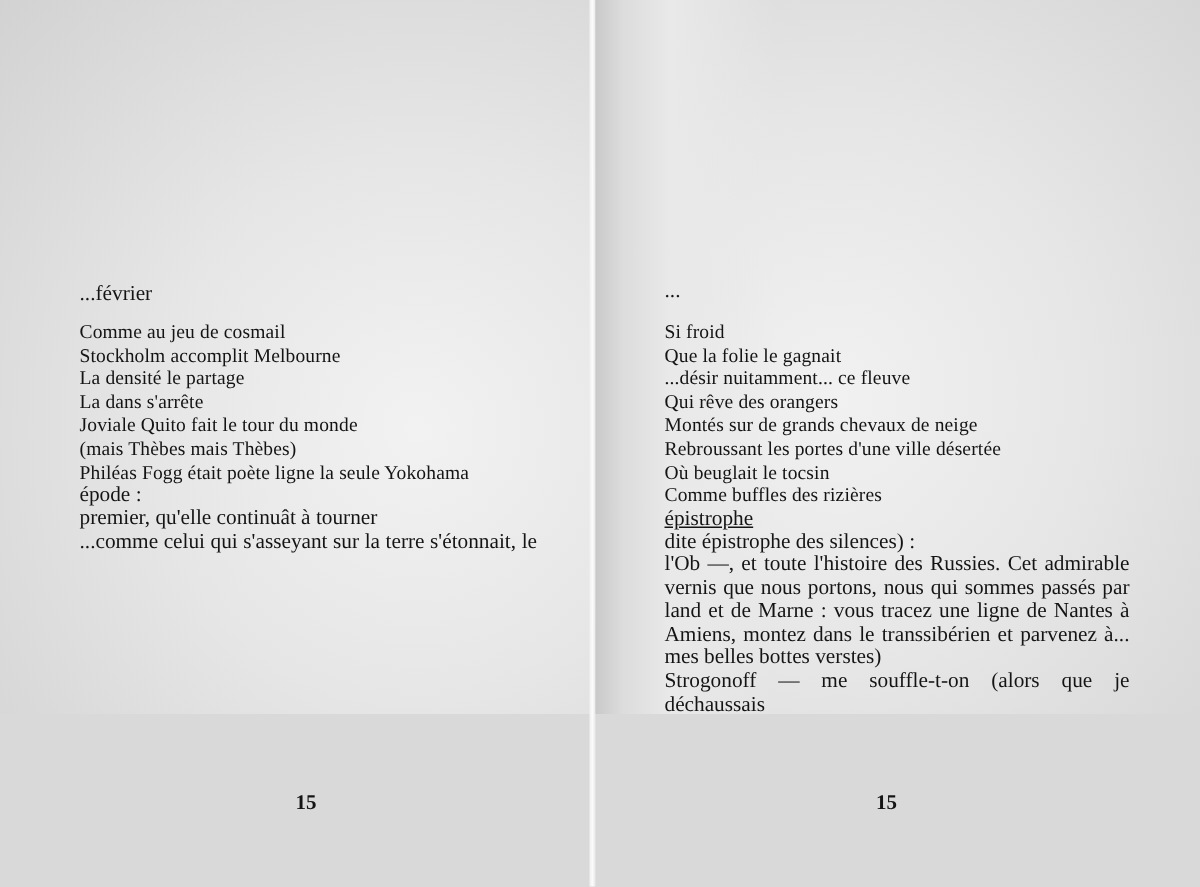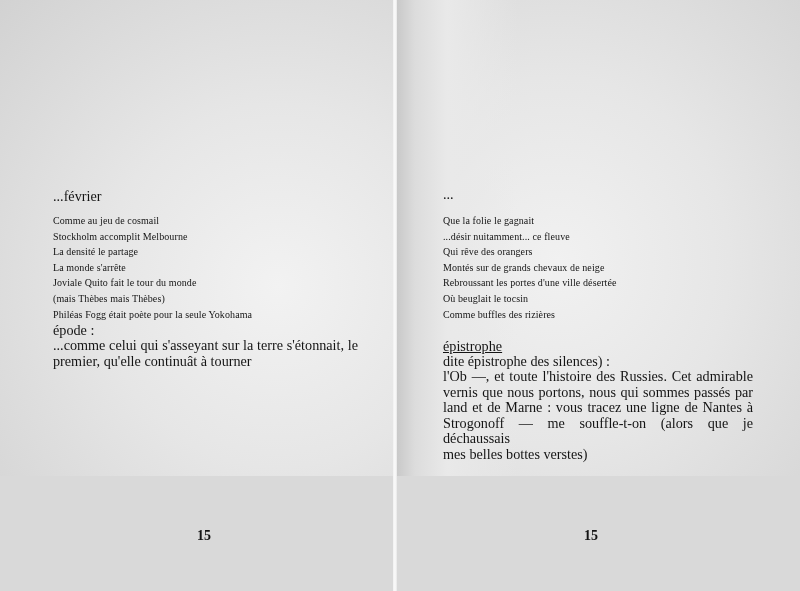--- a/index.html
+++ b/index.html
@@ -20,21 +20,21 @@
     left: 397px; width: 403px;
     background:
       linear-gradient(to right, #c9c9c9 0px, #dcdcdc 18px, #e9e9e9 50px, rgba(233,233,233,0) 120px),
       radial-gradient(ellipse at 40% 55%, #f1f1f1 0%, #e6e6e6 50%, #d6d6d6 100%);
   }
   .gutter-highlight {
     position: absolute; left: 393px; top: 0; width: 4px; height: 591px;
     background: linear-gradient(to right, #f0f0f0, #fbfbfb, #e8e8e8);
   }
   .text-block {
-    position: absolute; font-size: 10px; line-height: 15.6px;
+    position: absolute; font-size: 13px; line-height: 15.6px;
     letter-spacing: 0.1px;
   }
   .line { display: block; white-space: nowrap; }
   .heading { position: absolute; font-size: 14.2px; }
   .justify {
     position: absolute; font-size: 14.2px; line-height: 15.6px;
     text-align: justify;
   }
   .justify .jl { display: block; text-align: justify; text-align-last: justify; white-space: normal; }
   .justify .jl.last { text-align-last: left; }
@@ -47,58 +47,60 @@
 
 <div class="spread">
 
   <div class="page page-left">
     <div class="heading" style="left:53px; top:188px;">...février</div>
 
     <div class="text-block" style="left:53px; top:213px;">
       <span class="line">Comme au jeu de cosmail</span>
       <span class="line">Stockholm accomplit Melbourne</span>
       <span class="line">La densité le partage</span>
-      <span class="line">La monde s'arrête</span>
+      <span class="line">La dans s'arrête</span>
       <span class="line">Joviale Quito fait le tour du monde</span>
       <span class="line">(mais Thèbes mais Thèbes)</span>
-      <span class="line">Philéas Fogg était poète pour la seule Yokohama</span>
+      <span class="line">Philéas Fogg était poète ligne la seule Yokohama</span>
     </div>
 
     <div class="heading" style="left:53px; top:322px;">épode :</div>
 
     <div class="justify" style="left:53px; top:338px; width:305px;">
+      <span class="jl last">premier, qu'elle continuât à tourner</span>
       <span class="jl">...comme celui qui s'asseyant sur la terre s'étonnait, le</span>
-      <span class="jl last">premier, qu'elle continuât à tourner</span>
     </div>
 
     <div class="page-number" style="left:197px; top:528px;">15</div>
   </div>
 
   <div class="gutter-highlight"></div>
 
   <div class="page page-right">
     <div class="heading" style="left:46px; top:186px;">...</div>
 
     <div class="text-block" style="left:46px; top:213px;">
+      <span class="line">Si froid</span>
       <span class="line">Que la folie le gagnait</span>
       <span class="line">...désir nuitamment... ce fleuve</span>
       <span class="line">Qui rêve des orangers</span>
       <span class="line">Montés sur de grands chevaux de neige</span>
       <span class="line">Rebroussant les portes d'une ville désertée</span>
       <span class="line">Où beuglait le tocsin</span>
       <span class="line">Comme buffles des rizières</span>
     </div>
 
     <div class="heading" style="left:46px; top:338px;text-decoration:underline;">épistrophe</div>
     <div class="heading" style="left:46px; top:353px;">dite épistrophe des silences) :</div>
 
     <div class="justify" style="left:46px; top:369px; width:310px;">
       <span class="jl">l'Ob —, et toute l'histoire des Russies. Cet admirable</span>
       <span class="jl">vernis que nous portons, nous qui sommes passés par</span>
       <span class="jl">land et de Marne : vous tracez une ligne de Nantes à</span>
+      <span class="jl">Amiens, montez dans le transsibérien et parvenez à...</span>
+      <span class="jl last">mes belles bottes verstes)</span>
       <span class="jl">Strogonoff — me souffle-t-on (alors que je déchaussais</span>
-      <span class="jl last">mes belles bottes verstes)</span>
     </div>
 
     <div class="page-number" style="left:187px; top:528px;">15</div>
   </div>
 
 </div>
 
 </body></html>

